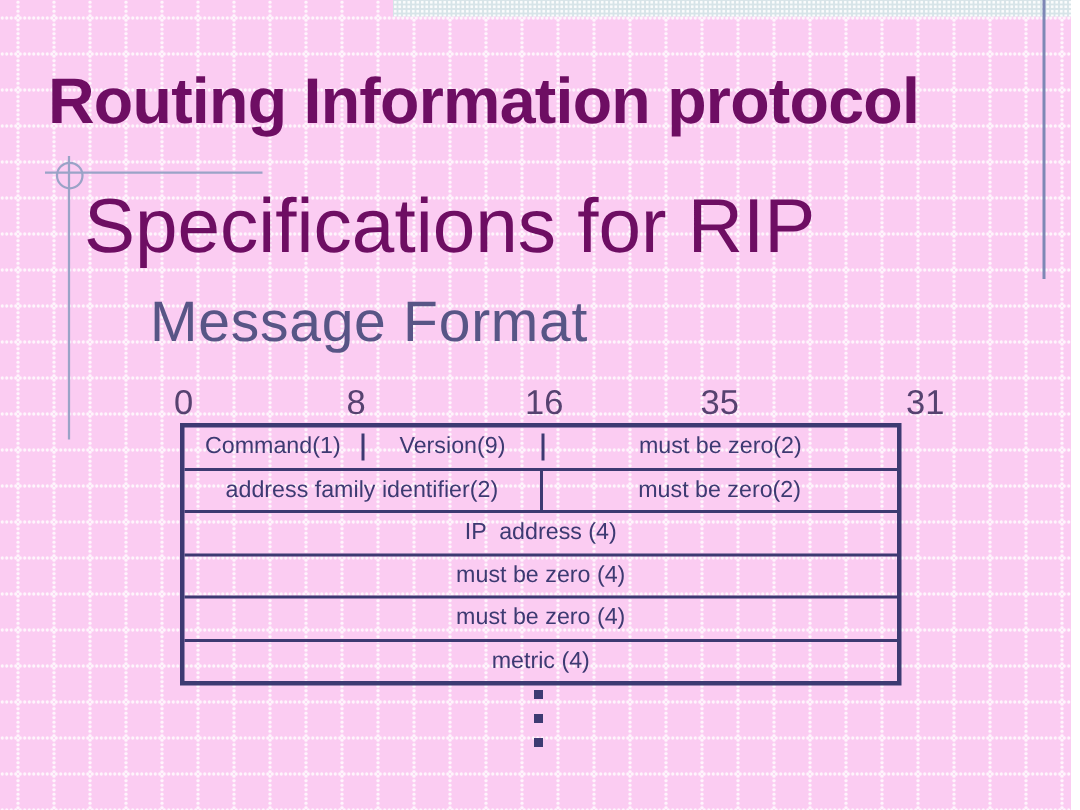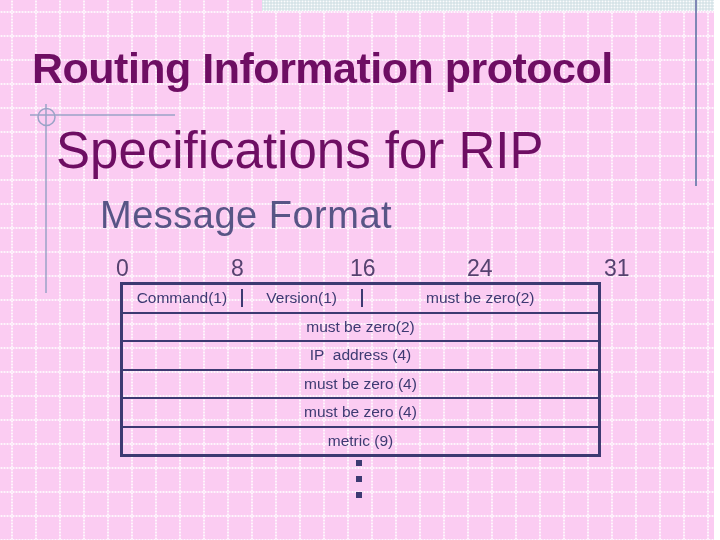--- a/index.html
+++ b/index.html
@@ -82,44 +82,45 @@
   </svg>
 
   <h1 class="slide-title">Routing Information protocol</h1>
   <h2 class="slide-subtitle">Specifications for RIP</h2>
   <h3 class="section-heading">Message Format</h3>
 
   <div class="bit-scale">
     <span class="bit-label" style="left:116px">0</span>
     <span class="bit-label" style="left:231px">8</span>
     <span class="bit-label" style="left:350px">16</span>
-    <span class="bit-label" style="left:467px">24</span>
+    <span class="bit-label" style="left:467px">35</span>
     <span class="bit-label" style="left:604px">31</span>
   </div>
 
   <div class="msg-table">
       <div class="row">
         <div class="cell" style="flex: 8 1 0px;">Command(1)</div>
-        <div class="cell" style="flex: 8 1 0px;">Version(1)</div>
+        <div class="cell" style="flex: 8 1 0px;">Version(9)</div>
         <div class="cell" style="flex: 16 1 0px;">must be zero(2)</div>
       </div>
       <div class="row">
+        <div class="cell" style="flex: 16 1 0px;">address family identifier(2)</div>
         <div class="cell" style="flex: 16 1 0px;">must be zero(2)</div>
       </div>
       <div class="row">
         <div class="cell" style="flex: 32 1 0px;">IP  address (4)</div>
       </div>
       <div class="row">
         <div class="cell" style="flex: 32 1 0px;">must be zero (4)</div>
       </div>
       <div class="row">
         <div class="cell" style="flex: 32 1 0px;">must be zero (4)</div>
       </div>
       <div class="row">
-        <div class="cell" style="flex: 32 1 0px;">metric (9)</div>
+        <div class="cell" style="flex: 32 1 0px;">metric (4)</div>
       </div>
     </div>
 
   <div class="vdots">
       <div class="dot"></div>
       <div class="dot"></div>
       <div class="dot"></div>
     </div>
 
 </div>

